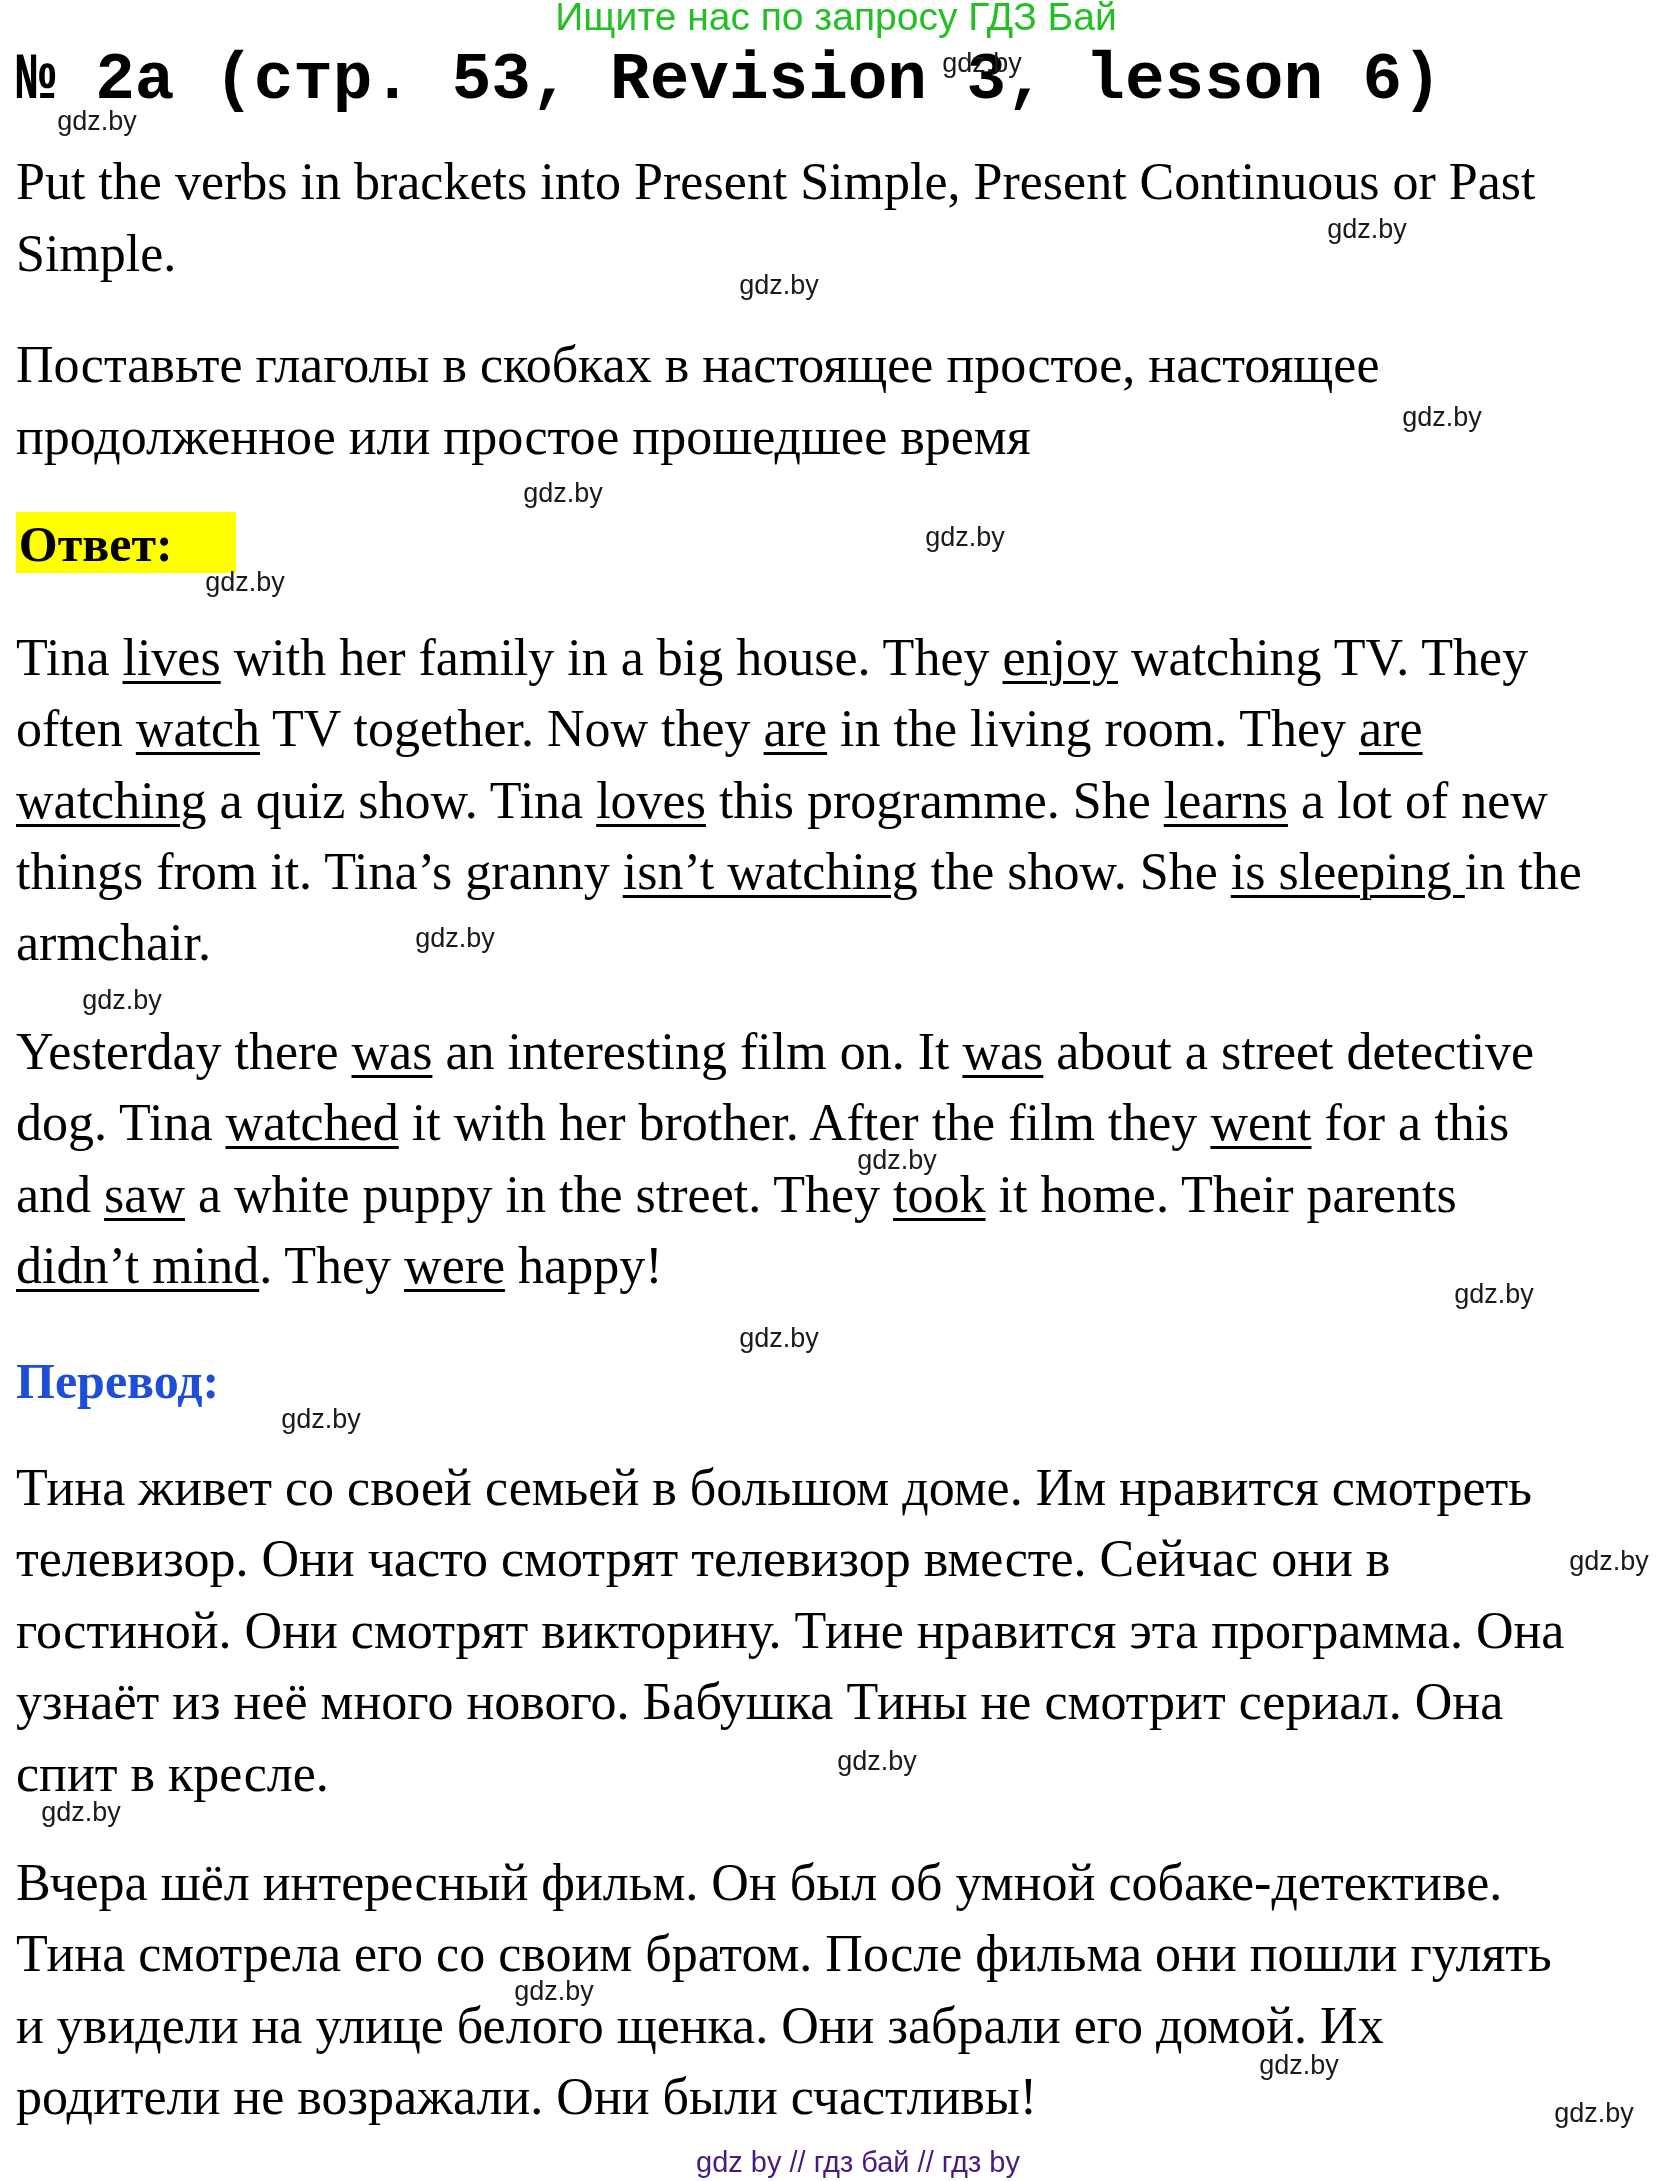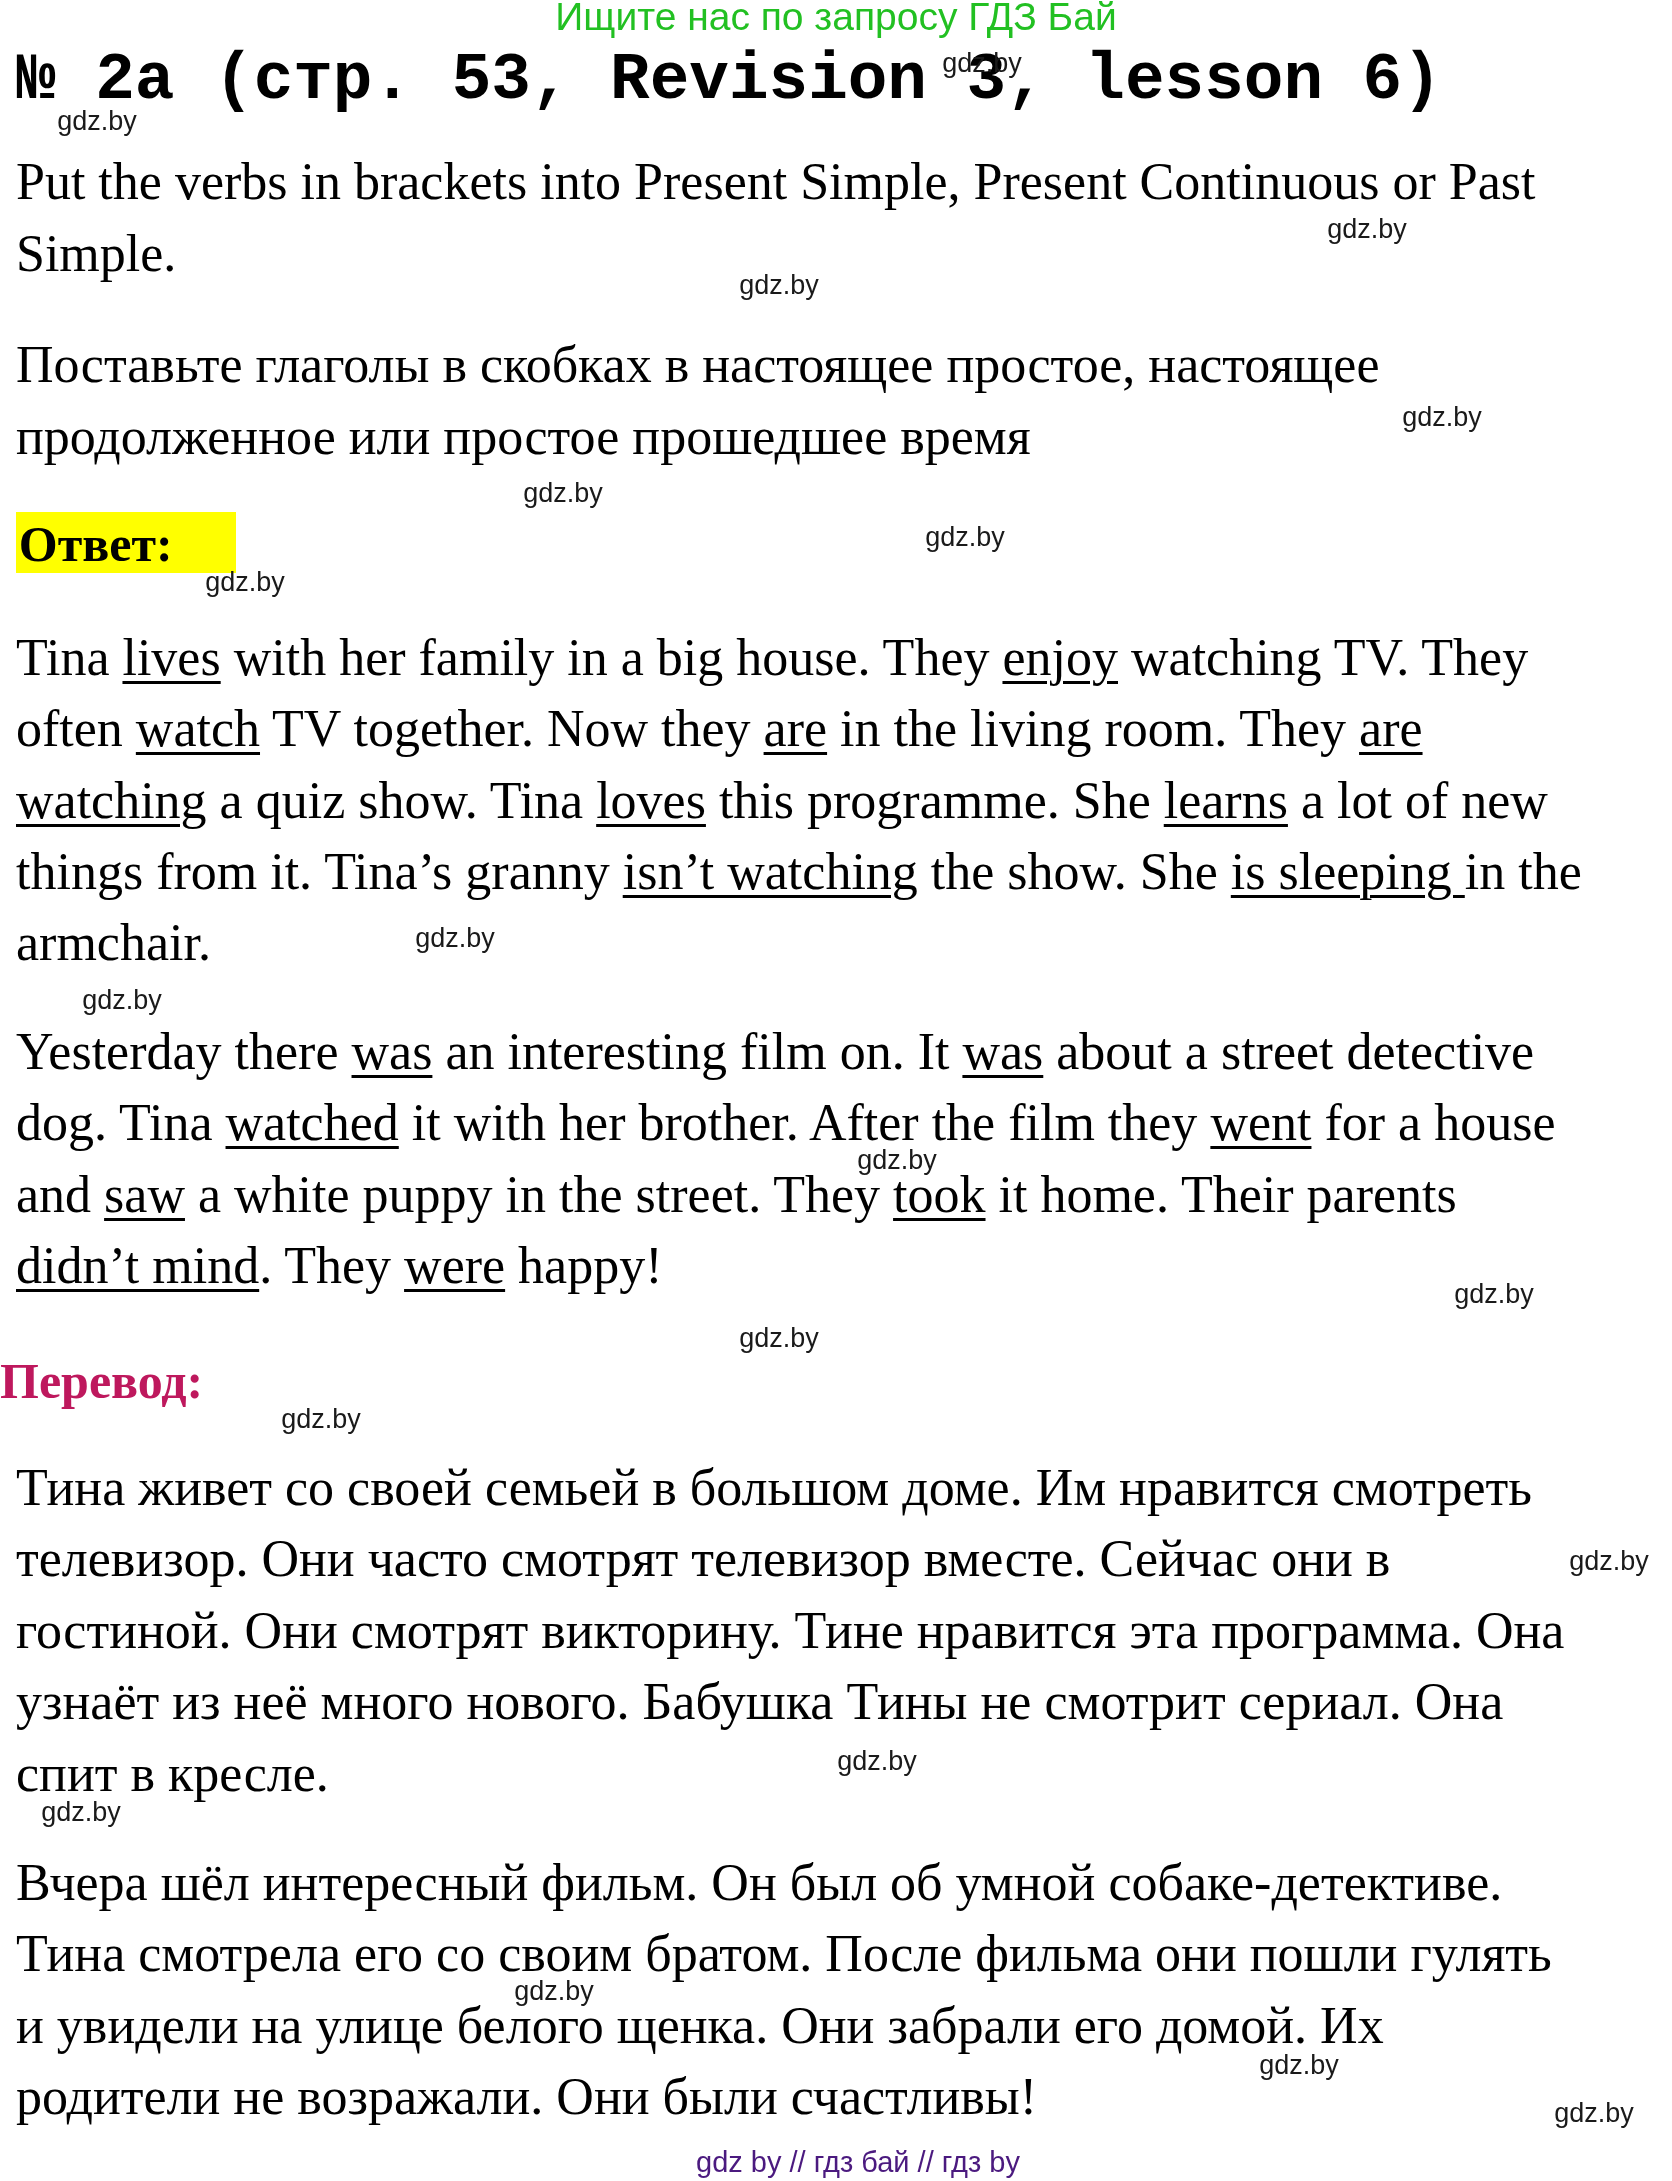--- a/index.html
+++ b/index.html
@@ -3,21 +3,21 @@
 <meta charset="utf-8">
 <style>
   html, body { margin: 0; padding: 0; background: #ffffff; }
   body { width: 1672px; height: 2182px; position: relative; overflow: hidden; }
   .abs { position: absolute; white-space: nowrap; }
   .banner { left: 0; width: 1672px; top: 0; height: 33px; text-align: center;
     font-family: "Liberation Sans", sans-serif; font-size: 39px; line-height: 33px; }
   .title { left: 16px; font-family: Liberation Mono, monospace; font-weight: bold;
     font-size: 66px; color: #000; line-height: 1; }
   .line { left: 16px; font-family: "Liberation Serif", serif; font-size: 52px; color: #000; line-height: 1; }
-  .heading { left: 0; font-family: "Liberation Serif", serif; font-weight: bold; font-size: 50px; color: #be185d; line-height: 1; }
+  .heading { left: 16px; font-family: "Liberation Serif", serif; font-weight: bold; font-size: 50px; color: #1d4ed8; line-height: 1; }
   .answer-box { left: 16px; top: 512px; width: 200px; height: 61px; padding-left: 20px; }
   .answer-box span { position: absolute; left: 2.8px; top: 6.5px; font-family: "Liberation Serif", serif;
     font-weight: bold; font-size: 50px; line-height: 1; color: #000; }
   u { text-decoration: underline; text-decoration-thickness: 2.8px; text-underline-offset: 5.6px; }
   .wm { font-family: "Liberation Sans", sans-serif; font-size: 27px; color: #1a1a1a;
     transform: translate(-50%, -50%); line-height: 1; }
   .footer { left: 0; width: 1672px; top: 2146px; height: 33px; text-align: center;
     font-family: "Liberation Sans", sans-serif; font-size: 29px; line-height: 33px; }
 </style>
 </head>
@@ -43,21 +43,21 @@
 
 <div id="ap1">
     <div class="abs line" style="top: 632px;"><span>Tina </span><u>lives</u><span> with her family in a big house. They </span><u>enjoy</u><span> watching TV. They</span></div>
     <div class="abs line" style="top: 703px;"><span>often </span><u>watch</u><span> TV together. Now they </span><u>are</u><span> in the living room. They </span><u>are</u></div>
     <div class="abs line" style="top: 775px;"><u>watching</u><span> a quiz show. Tina </span><u>loves</u><span> this programme. She </span><u>learns</u><span> a lot of new</span></div>
     <div class="abs line" style="top: 846px;"><span>things from it. Tina’s granny </span><u>isn’t watching</u><span> the show. She </span><u>is sleeping </u><span>in the</span></div>
     <div class="abs line" style="top: 917px;"><span>armchair.</span></div>
   </div>
 <div id="ap2">
     <div class="abs line" style="top: 1026px;"><span>Yesterday there </span><u>was</u><span> an interesting film on. It </span><u>was</u><span> about a street detective</span></div>
-    <div class="abs line" style="top: 1097px;"><span>dog. Tina </span><u>watched</u><span> it with her brother. After the film they </span><u>went</u><span> for a house</span></div>
+    <div class="abs line" style="top: 1097px;"><span>dog. Tina </span><u>watched</u><span> it with her brother. After the film they </span><u>went</u><span> for a this</span></div>
     <div class="abs line" style="top: 1169px;"><span>and </span><u>saw</u><span> a white puppy in the street. They </span><u>took</u><span> it home. Their parents</span></div>
     <div class="abs line" style="top: 1240px;"><u>didn’t mind</u><span>. They </span><u>were</u><span> happy!</span></div>
   </div>
 
 <div class="abs heading" style="top:1356px;">Перевод:</div>
 
 <div>
   <div class="abs line" style="top:1462px;">Тина живет со своей семьей в большом доме. Им нравится смотреть</div>
   <div class="abs line" style="top:1533px;">телевизор. Они часто смотрят телевизор вместе. Сейчас они в</div>
   <div class="abs line" style="top:1605px;">гостиной. Они смотрят викторину. Тине нравится эта программа. Она</div>

